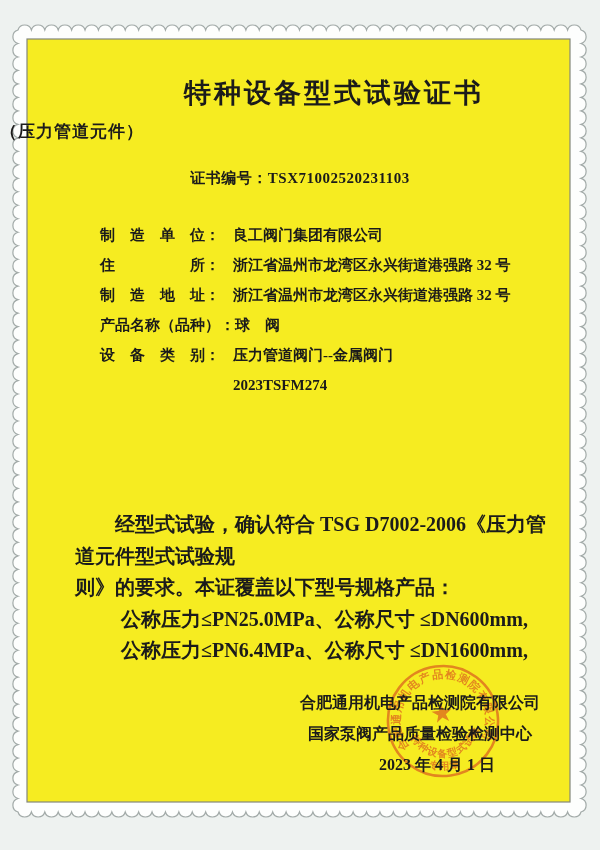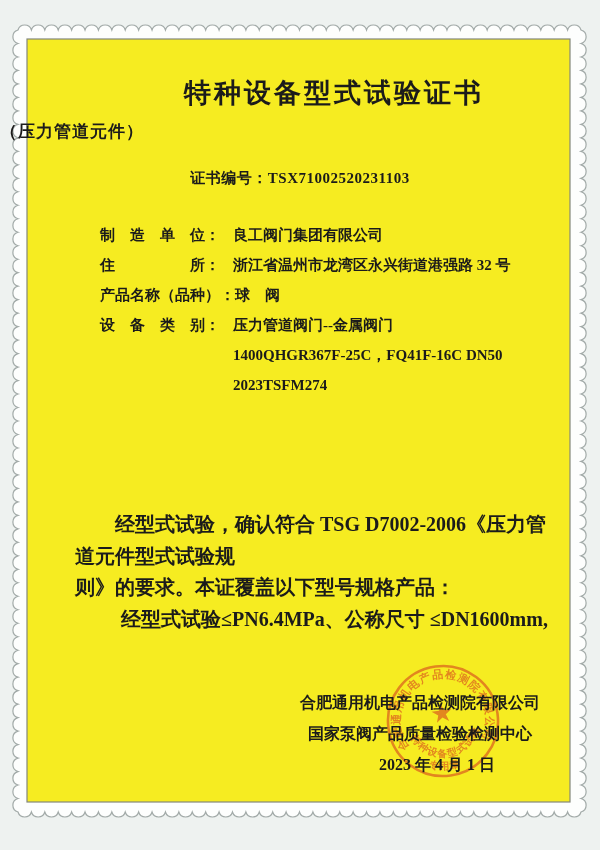--- a/index.html
+++ b/index.html
@@ -55,30 +55,31 @@
 
   <div class="title">特种设备型式试验证书</div>
 
   <div class="subtitle">（压力管道元件）</div>
 
   <div class="certno"><span>证书编号：</span><span>TSX71002520231103</span></div>
 
   <div class="info">
     <div class="row"><span class="lbl">制　造　单　位：</span><span class="val">良工阀门集团有限公司</span></div>
     <div class="row"><span class="lbl">住　　　　　所：</span><span class="val">浙江省温州市龙湾区永兴街道港强路 32 号</span></div>
+    <div class="row"><span class="lbl">制　造　地　址：</span><span class="val">浙江省温州市龙湾区永兴街道港强路 32 号</span></div>
     <div class="row"><span class="lbl">产品名称（品种）：</span><span class="val">球　阀</span></div>
     <div class="row"><span class="lbl">设　备　类　别：</span><span class="val">压力管道阀门--金属阀门</span></div>
-    <div class="row"><span class="lbl"></span><span class="val">1400QHGR367F-25C，FQ41F-16C DN50</span></div>
     <div class="row"><span class="lbl"></span><span class="val">2023TSFM274</span></div>
   </div>
 
   <div class="stmt">
     <div class="ind">经型式试验，确认符合 TSG D7002-2006《压力管道元件型式试验规</div>
     <div>则》的要求。本证覆盖以下型号规格产品：</div>
-    <div class="spec">经型式试验≤PN6.4MPa、公称尺寸 ≤DN1600mm,</div>
+    <div class="spec">公称压力≤PN25.0MPa、公称尺寸 ≤DN600mm,</div>
+    <div class="spec">公称压力≤PN6.4MPa、公称尺寸 ≤DN1600mm,</div>
   </div>
 
   <div class="footer">
     <div>合肥通用机电产品检测院有限公司</div>
     <div>国家泵阀产品质量检验检测中心</div>
     <div class="date">2023 年 4 月 1 日</div>
   </div>
 
 </div>
 

